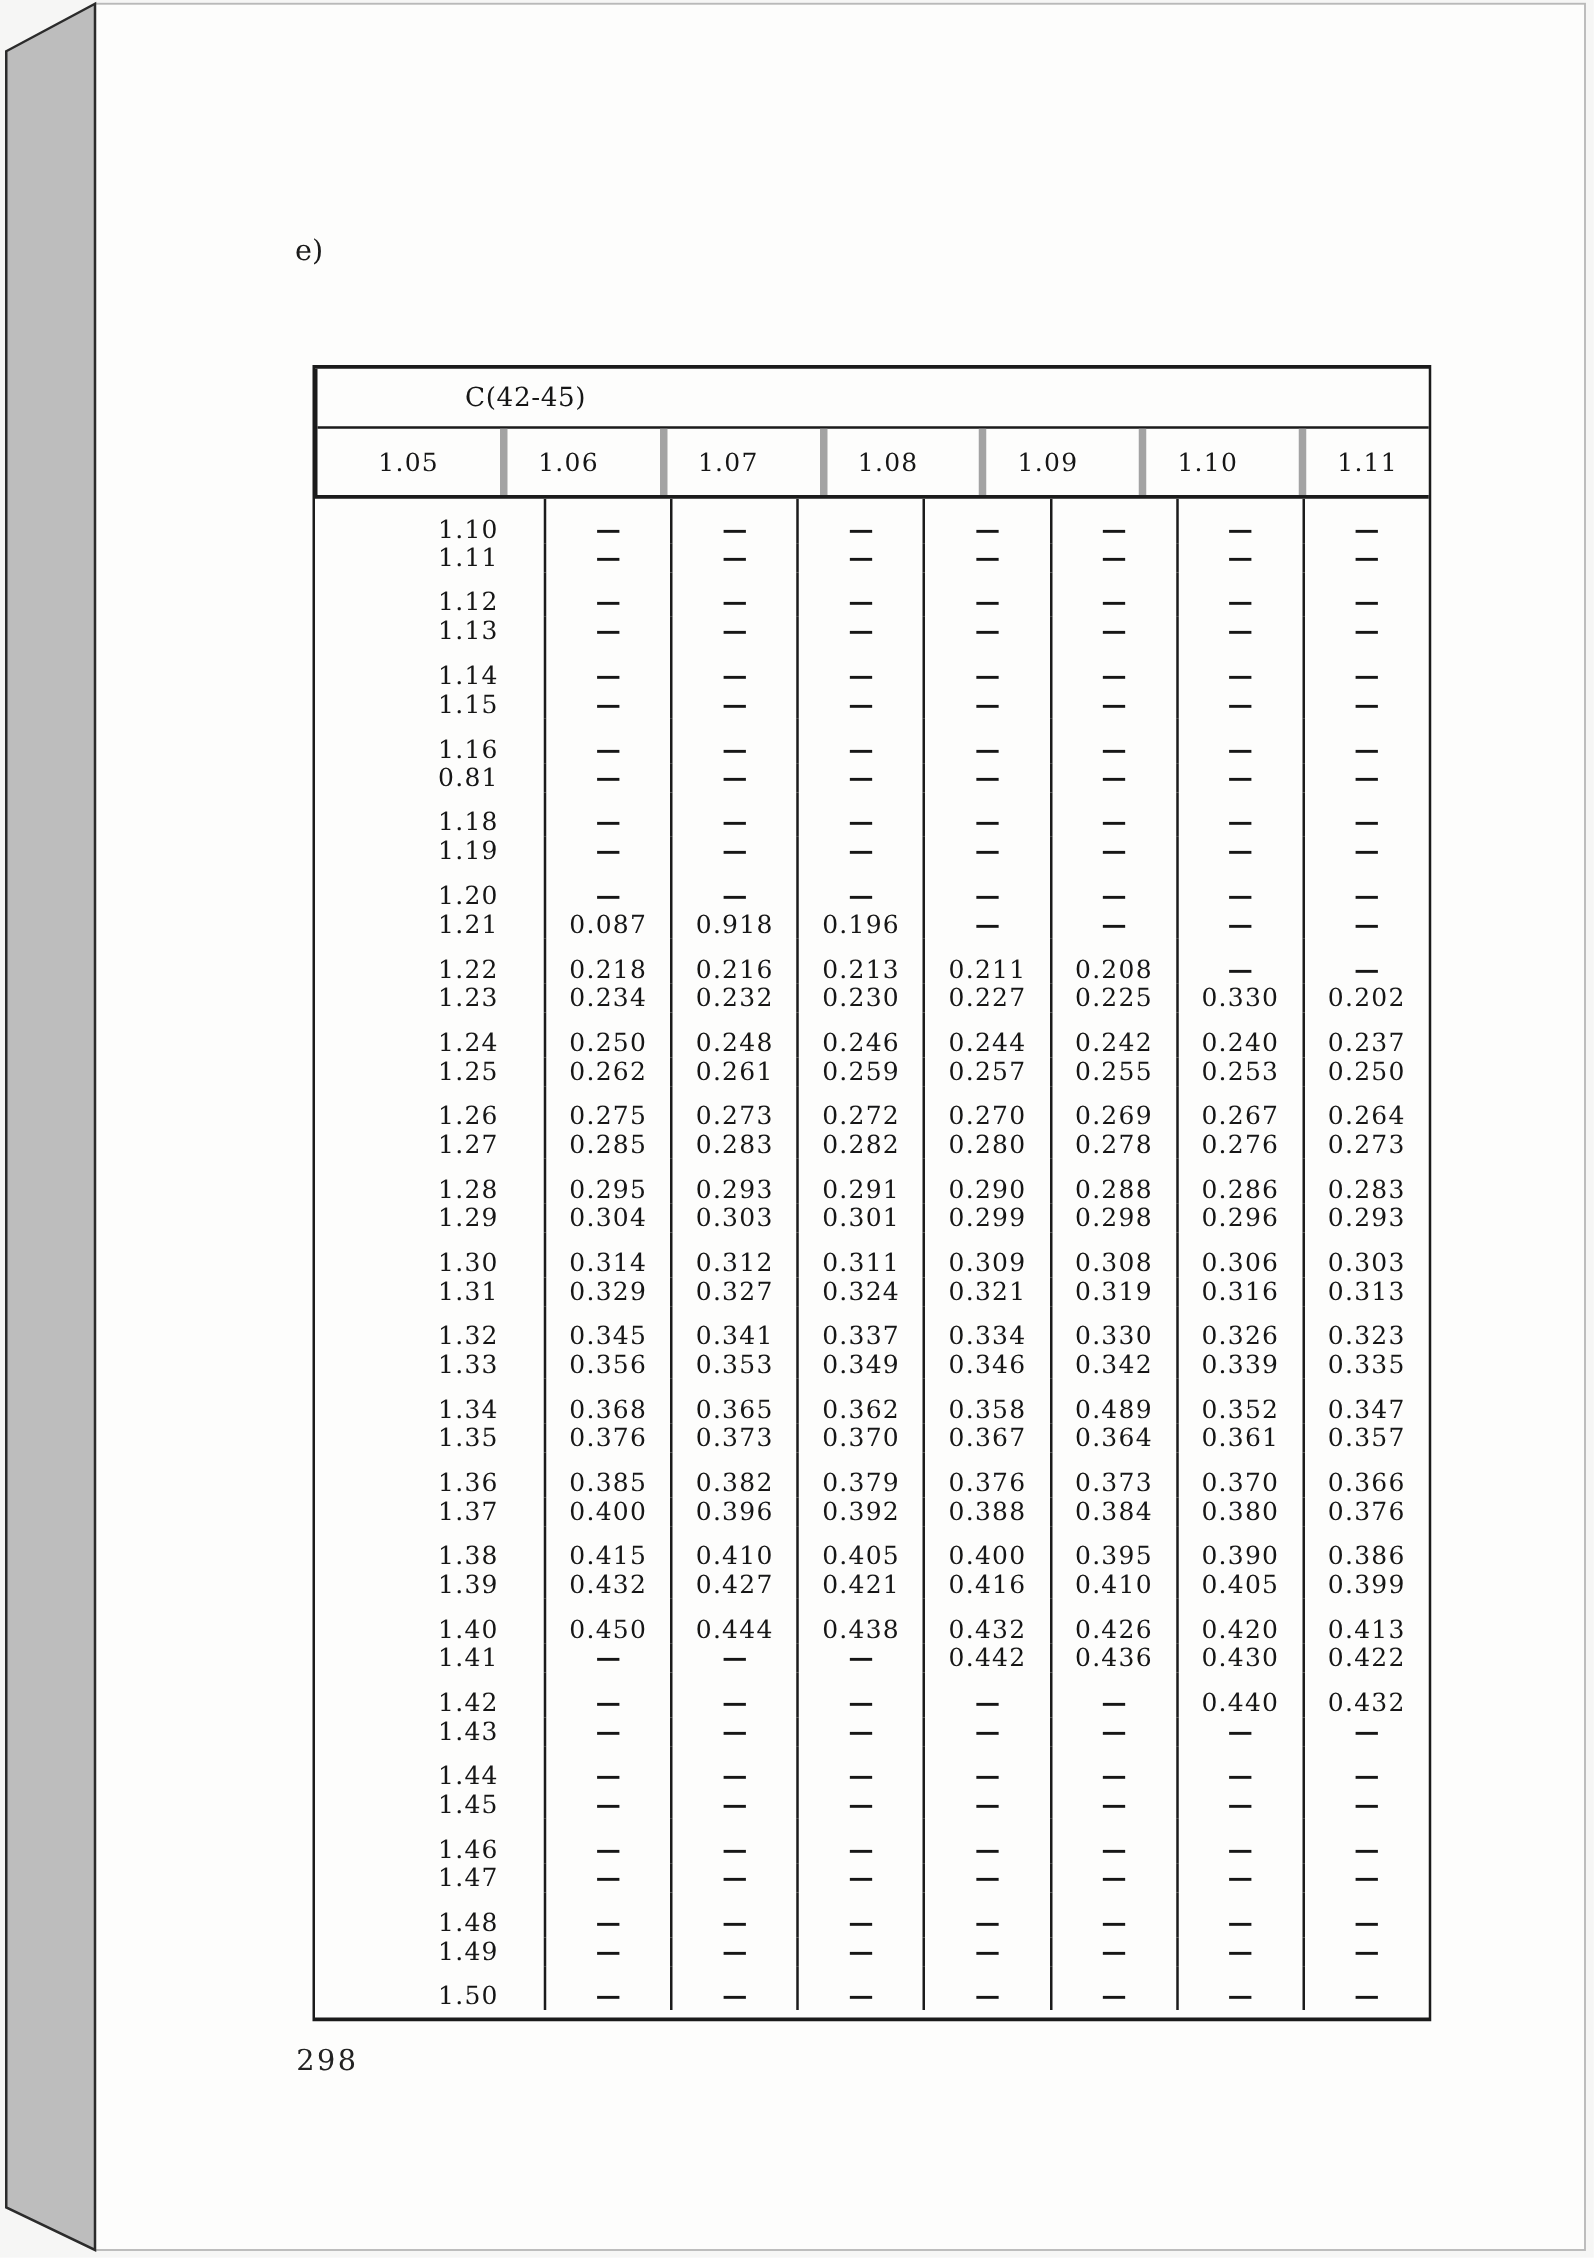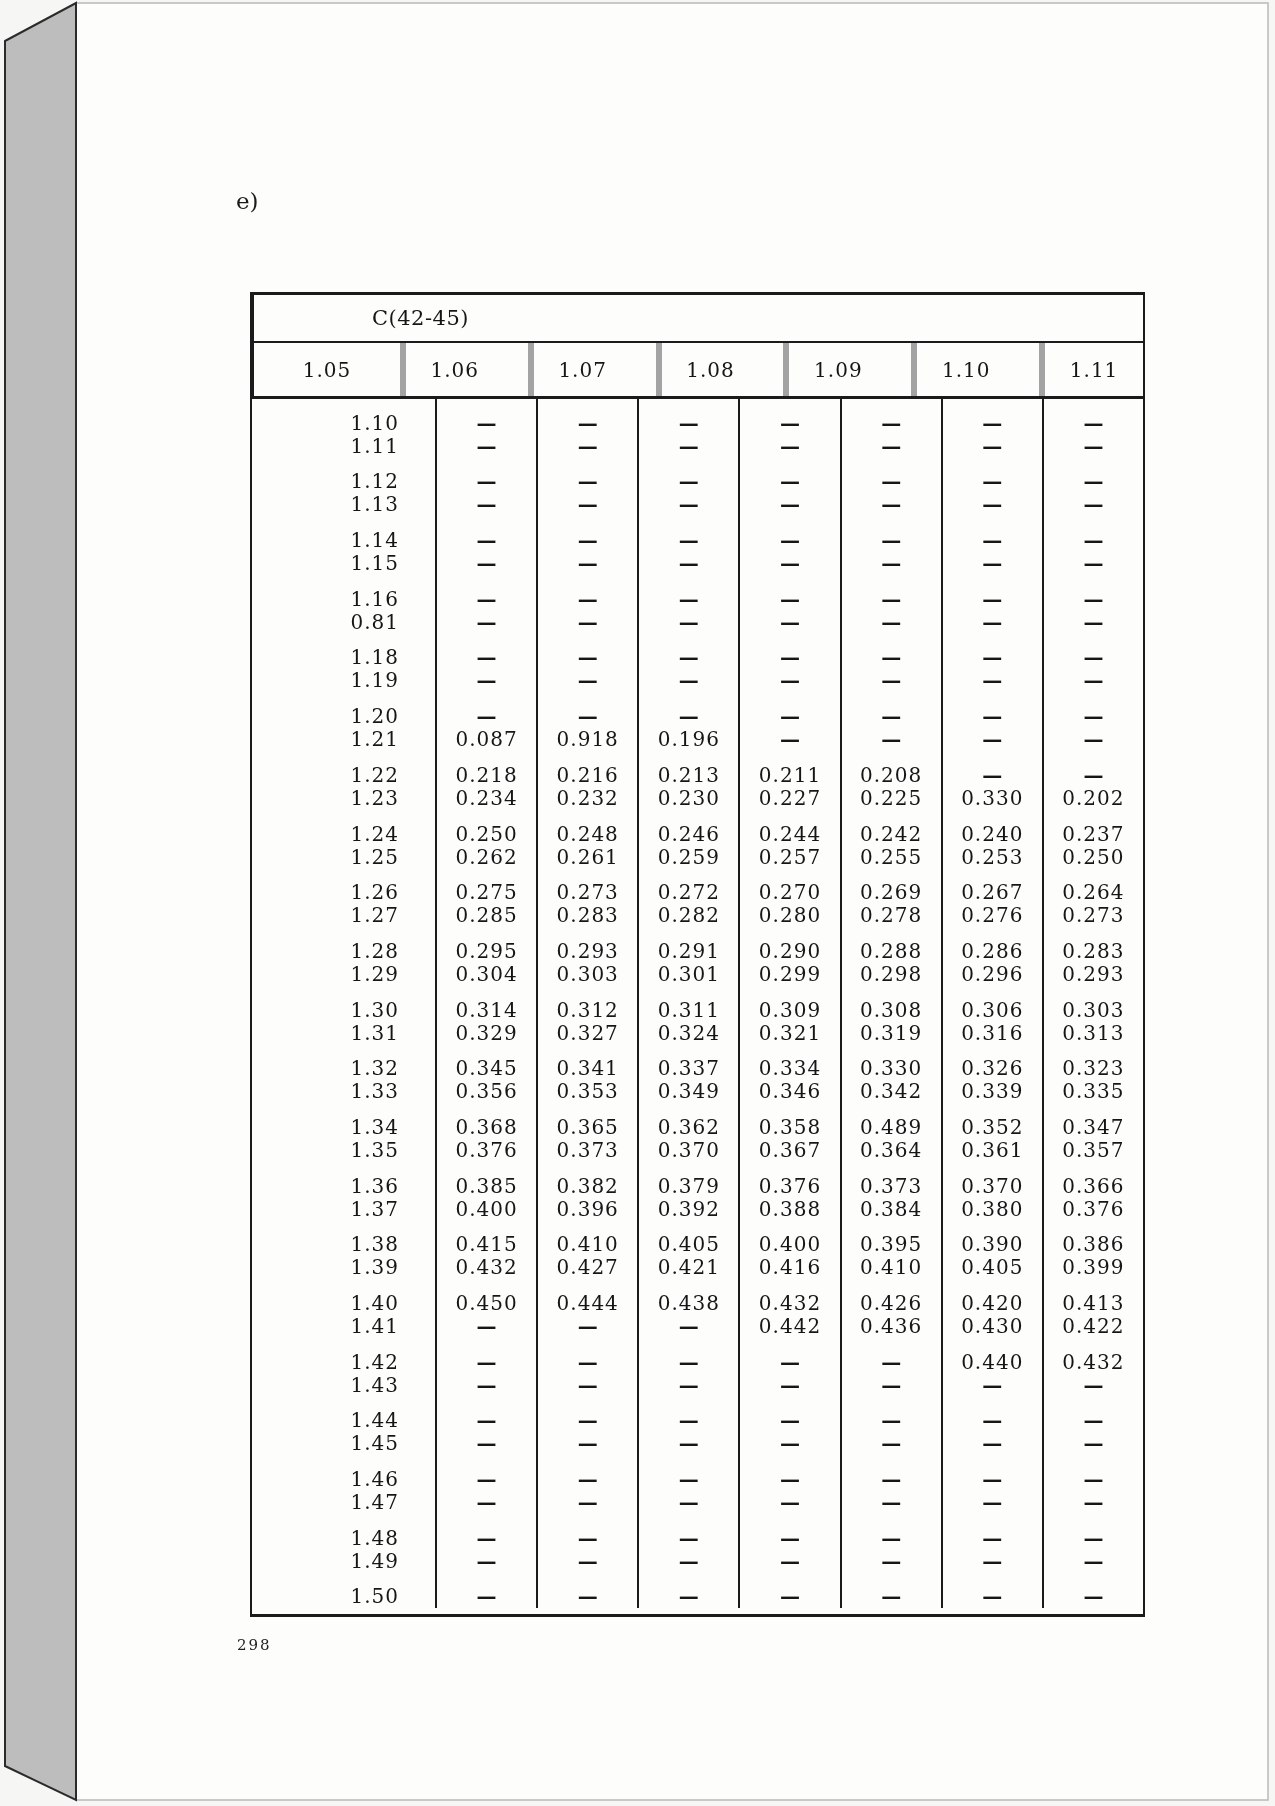--- a/index.html
+++ b/index.html
@@ -12,21 +12,21 @@
   }
   .bg-svg{position:absolute;left:0;top:0;z-index:0;}
   .content{position:absolute;left:0;top:0;width:1275px;height:1806px;z-index:1;}
 
   .section-label{
     position:absolute;left:236px;top:188px;
     font-size:23px;color:#1a1a1a;
   }
   .page-number{
     position:absolute;left:237px;top:1636px;
-    font-size:15px;letter-spacing:2px;color:#222;
+    font-size:23px;letter-spacing:2px;color:#222;
   }
 
   
   .tbl{
     position:absolute;left:250px;top:292px;
     width:895px;height:1325px;
     box-sizing:border-box;
     border-top:3px solid #1b1b1b;
     border-bottom:3px solid #1b1b1b;
     border-left:2px solid #1b1b1b;

